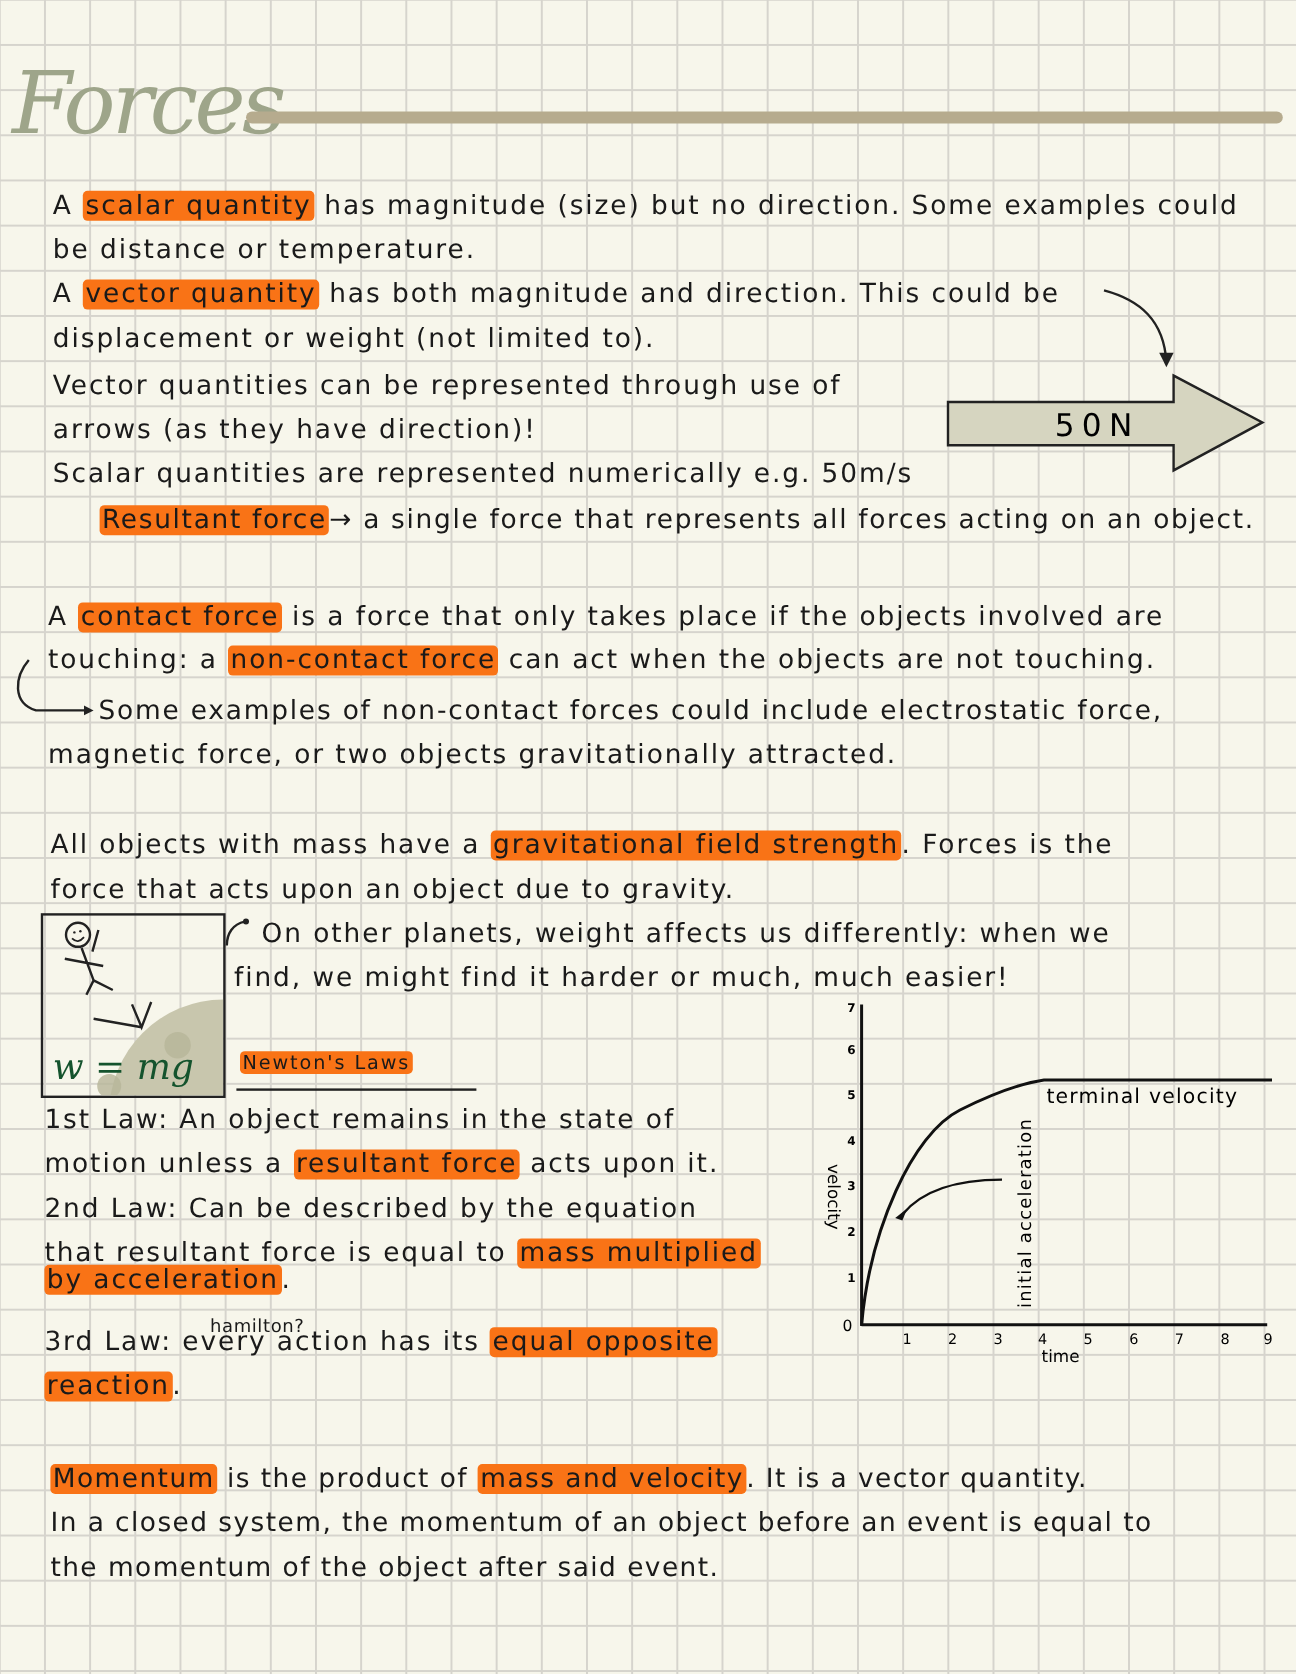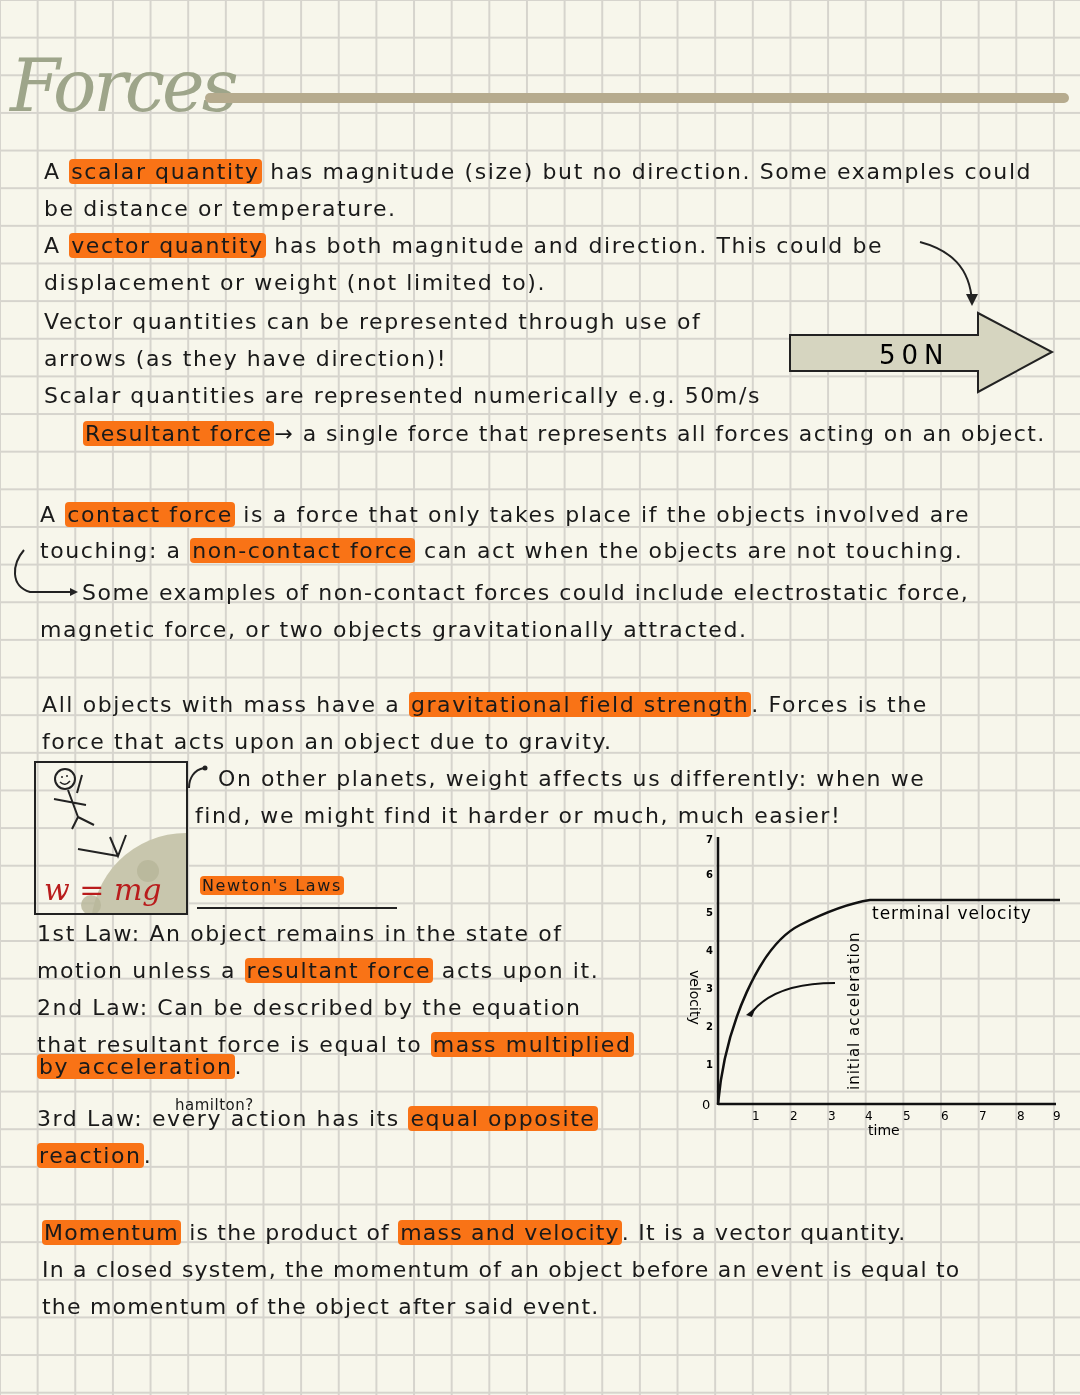--- a/index.html
+++ b/index.html
@@ -24,21 +24,21 @@
     font-size:22px; letter-spacing:1.6px; white-space:nowrap; line-height:1;
   }
   .hl { background:#f97316; border-radius:4px; padding:0 2px;margin-top:11px; }
   .cond { font-size:22px; letter-spacing:0.6px; }
   .small { font-size:15px; letter-spacing:0.5px; }
   
   .vec-arrow { left:788px; top:311px; }
   .vec-label { left:855px; top:340px; font-size:26px; letter-spacing:6px; color:#000000;margin-left:24px; }
   
   .diagram-box { left:34px; top:761px; width:150px; height:150px; border:2px solid #222; overflow:hidden; }
-  .formula { left:44px; top:872px; font-family:"DejaVu Serif", serif; font-style:italic; font-size:30px; color:#b91c1c; }
+  .formula { left:44px; top:872px; font-family:"DejaVu Serif", serif; font-style:italic; font-size:30px; color:#14532d; }
   .newton-head { left:200px; top:876px; font-size:16px; letter-spacing:1.6px; }
   .newton-rule { left:197px; top:907px; width:200px; height:2px; background:#222; }
   
   .chart { left:670px; top:825px; width:410px; height:320px; }
   .chart text { font-family:"DejaVu Sans", sans-serif; }
 </style>
 </head>
 <body>
 
 <div class="abs title">Forces</div>

